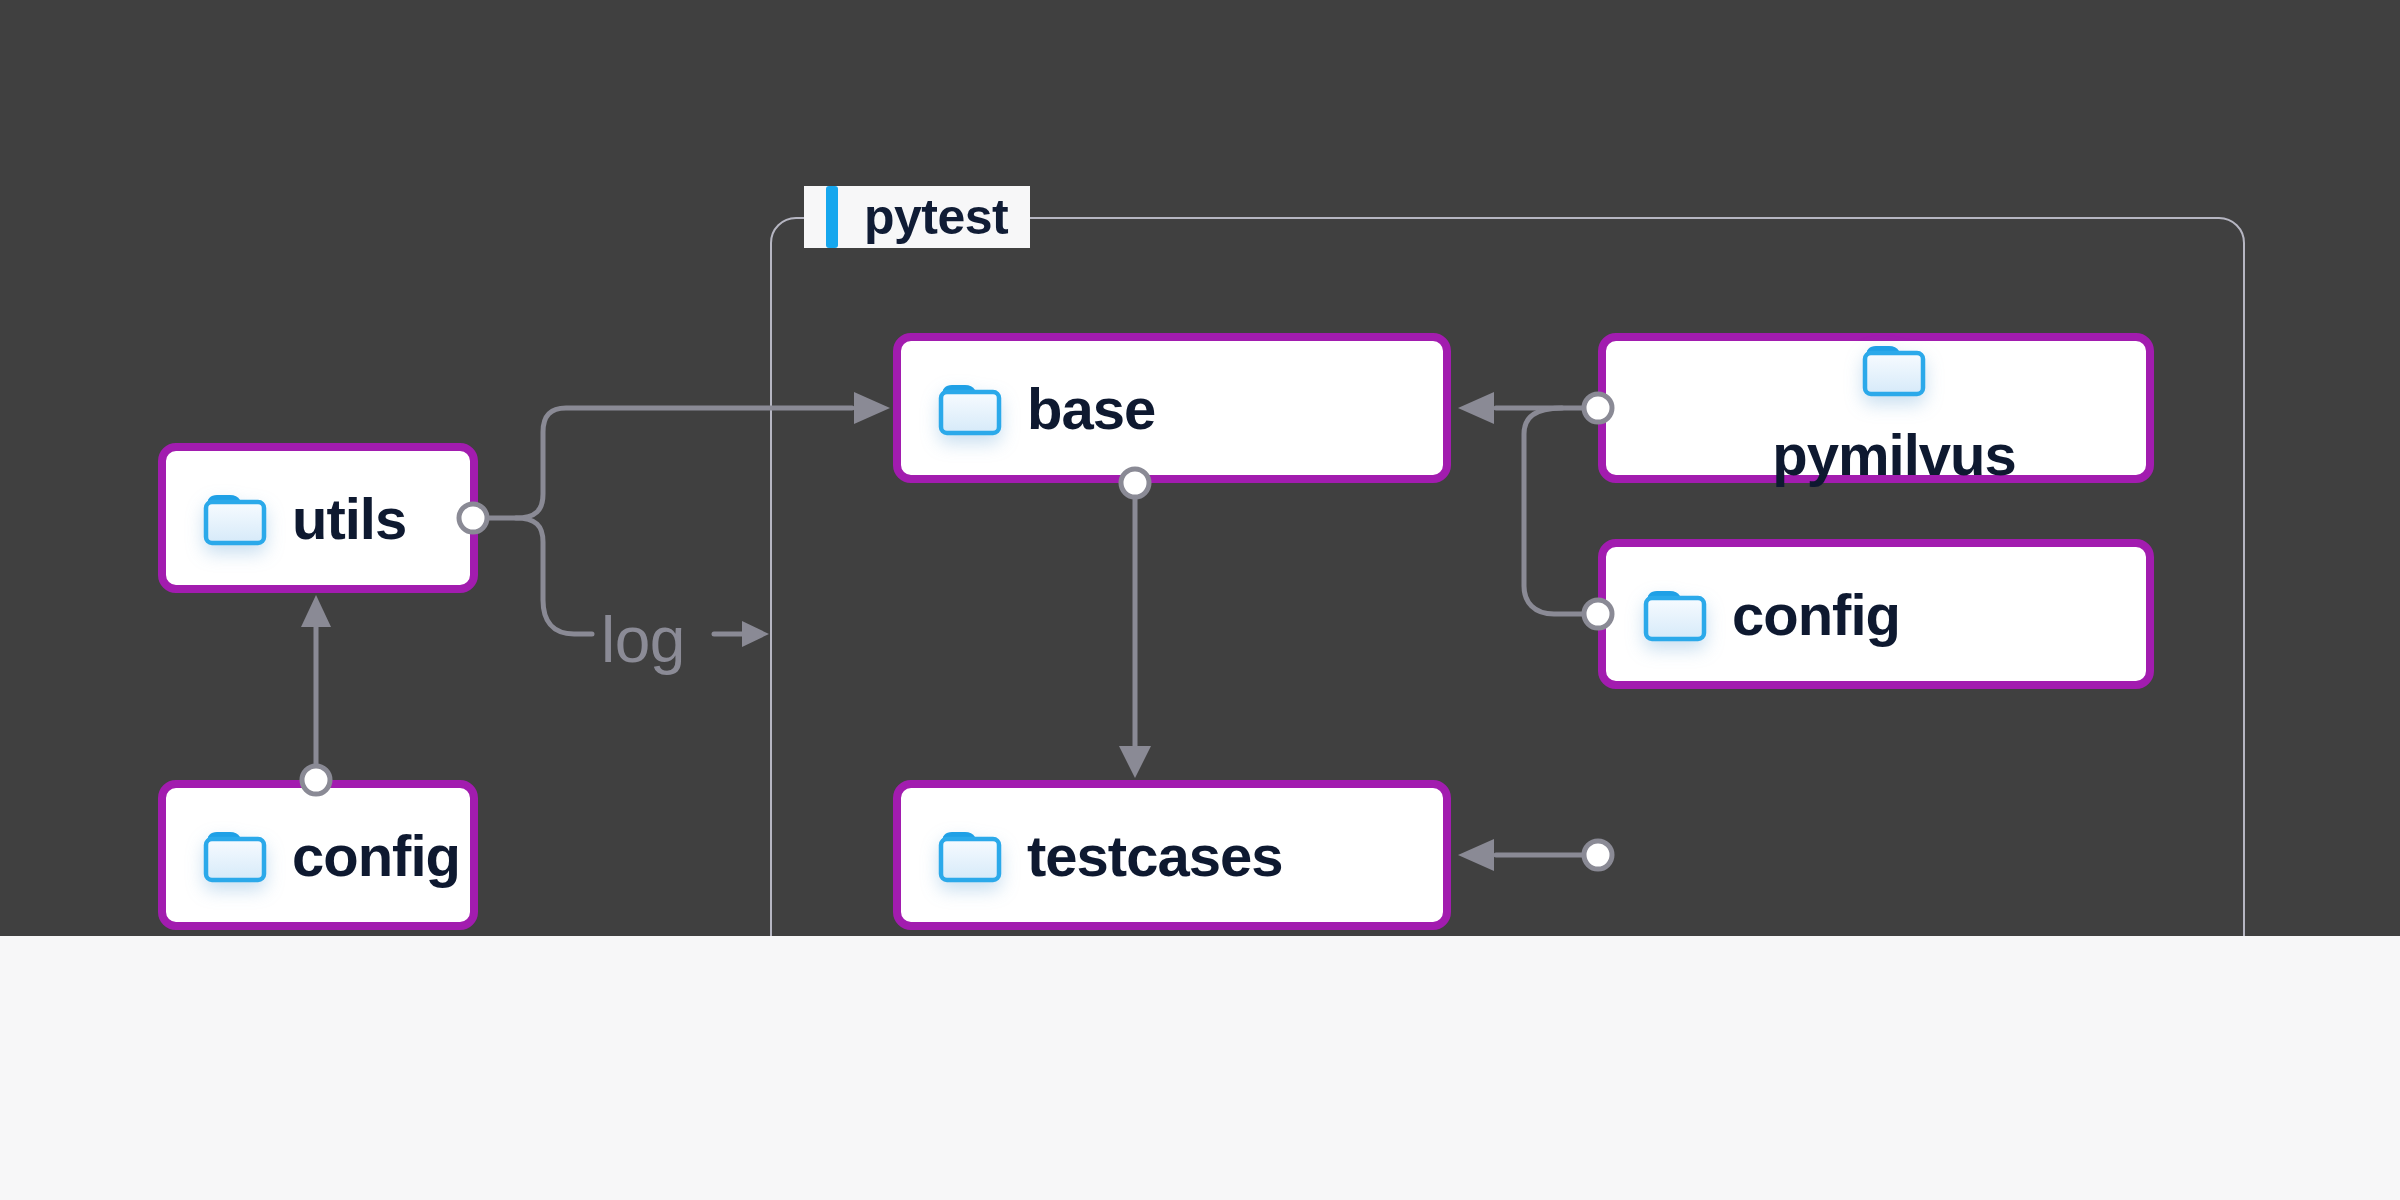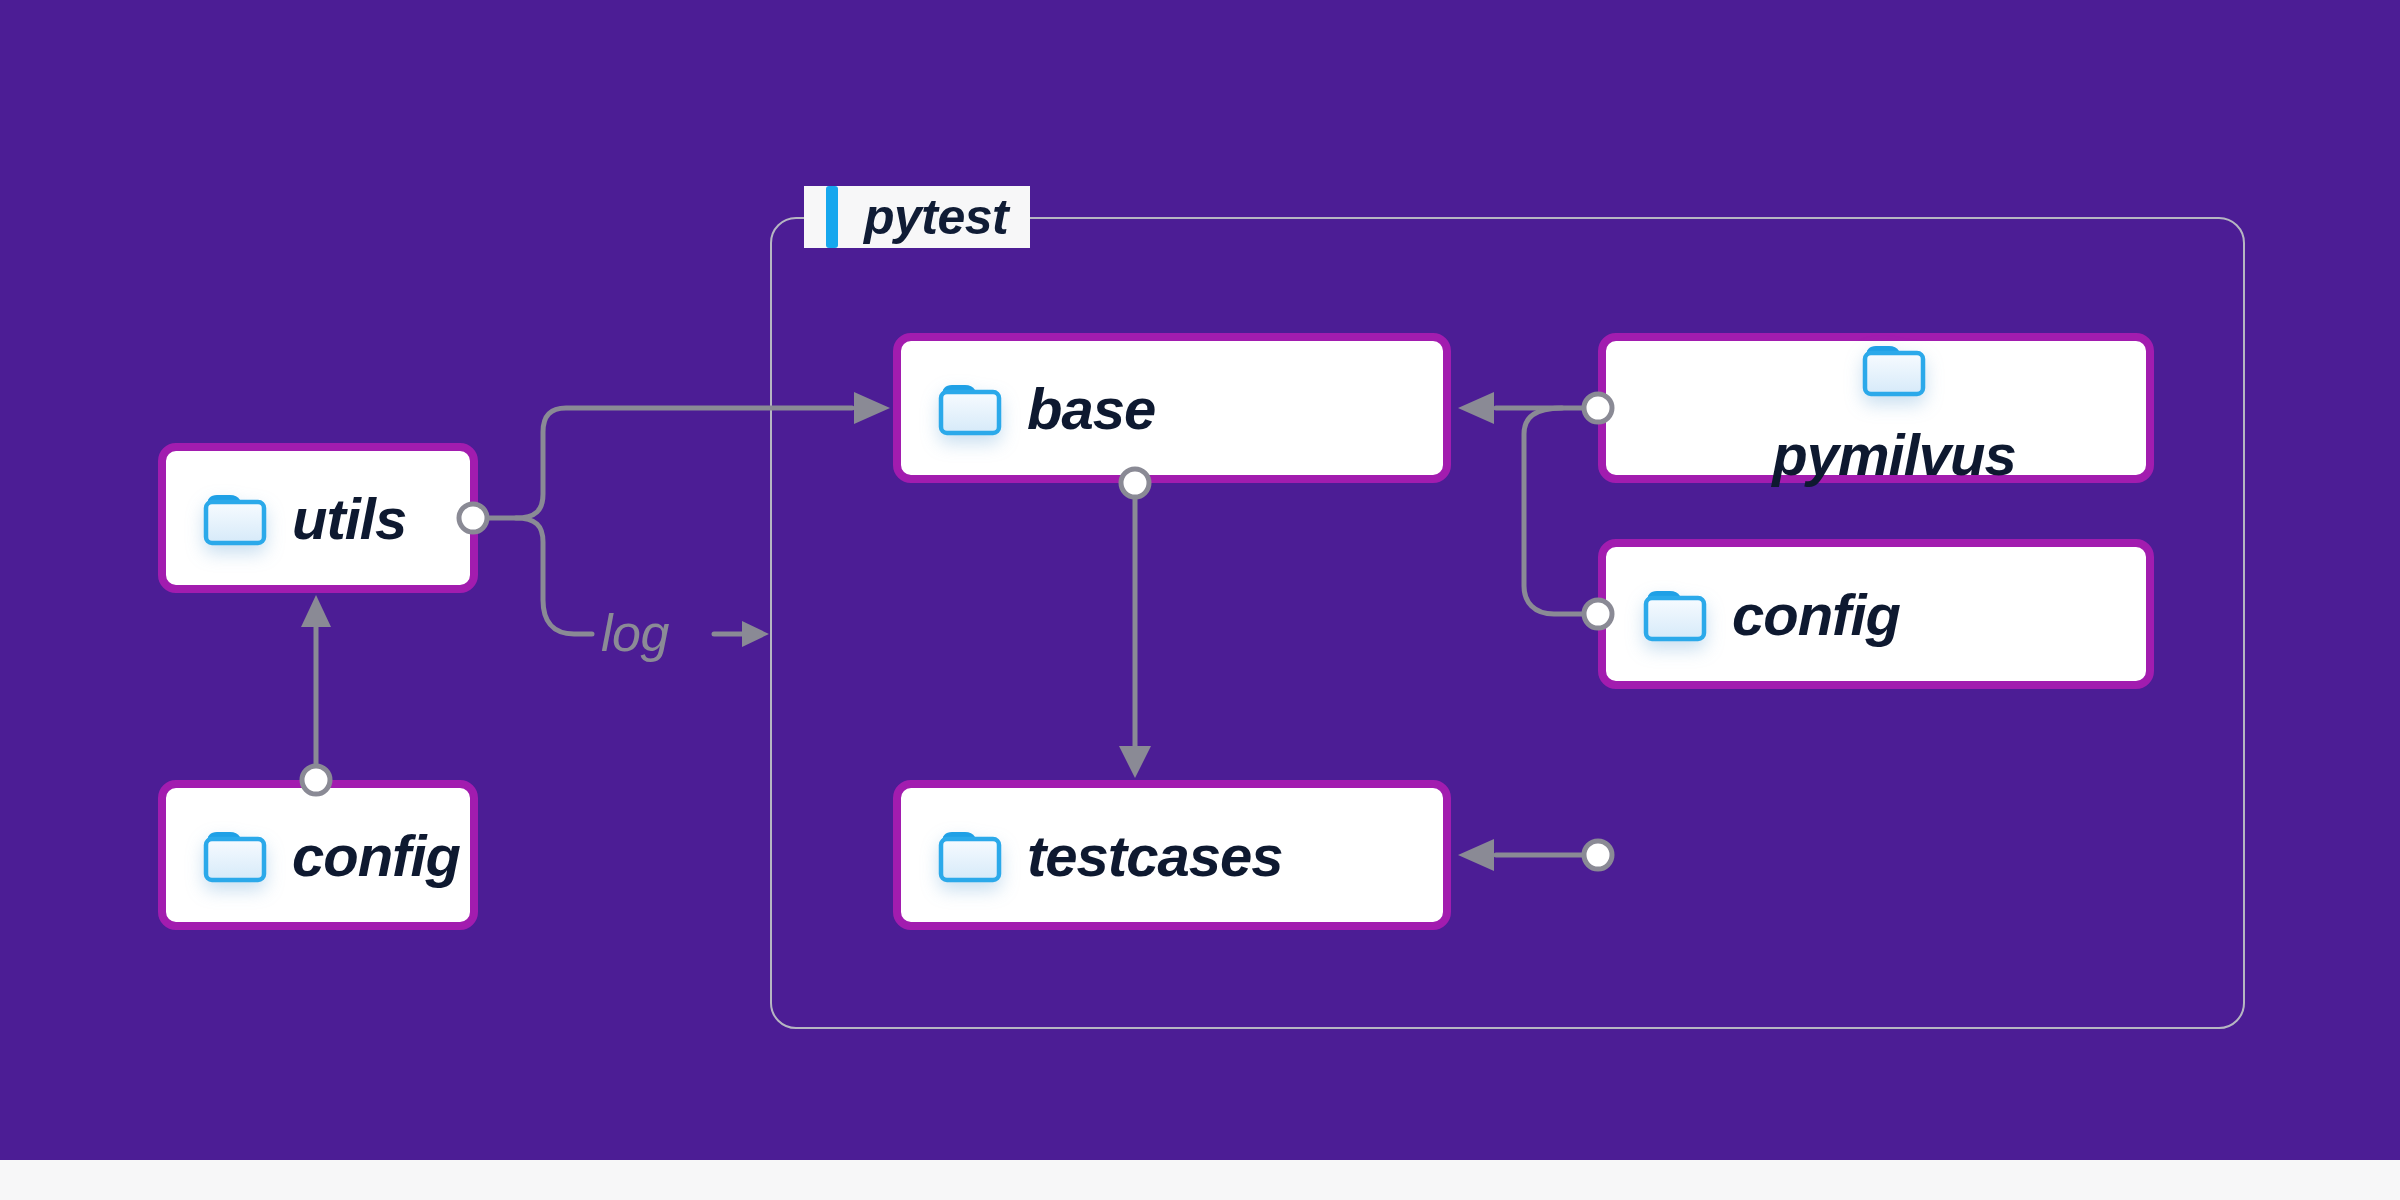--- a/index.html
+++ b/index.html
@@ -1,20 +1,19 @@
 <!DOCTYPE html>
 <html><head>
 <meta charset="utf-8">
 <style>
   html,body { margin:0; padding:0; background:#f7f7f8; }
   .canvas {
-    position:relative; width:2400px; height:1160px;
-    background:#4c1d95; overflow:hidden;
+    position:relative; width:2400px; height:936px;
+    background:#404040; overflow:hidden;
     font-family:"Liberation Sans", sans-serif;
-    font-style:italic;
   }
   
   .group-box {
     position:absolute; left:770px; top:217px; width:1475px; height:812px;
     border:2px solid #b6b6c2; border-radius:26px; z-index:1; box-sizing:border-box;
   }
   .legend {
     position:absolute; left:804px; top:186px; height:62px;
     display:flex; align-items:center; gap:26px;
     background:#f7f7f8; padding:0 22px; z-index:6;
@@ -42,21 +41,21 @@
   #node-common    { left:1598px; top:780px; width:556px; }
 
   
   .wires { position:absolute; left:0; top:0; z-index:5; pointer-events:none; }
   .wire  { stroke:#8a8a95; stroke-width:5; fill:none; stroke-linecap:round; }
   .head  { fill:#8a8a95; stroke:none; }
   .dot   { fill:#ffffff; stroke:#8a8a95; stroke-width:5; }
 
   .log-label {
     position:absolute; left:601px; top:603px; z-index:6;
-    font-size:52px; font-weight:500; color:#8b8b96; letter-spacing:-0.5px;
+    font-size:64px; font-weight:500; color:#8b8b96; letter-spacing:-0.5px;
   }
 </style>
 </head>
 <body>
 
 <div class="canvas">
 
   <div class="group-box"></div>
   <div class="legend">
     <span class="accent-bar"></span>

